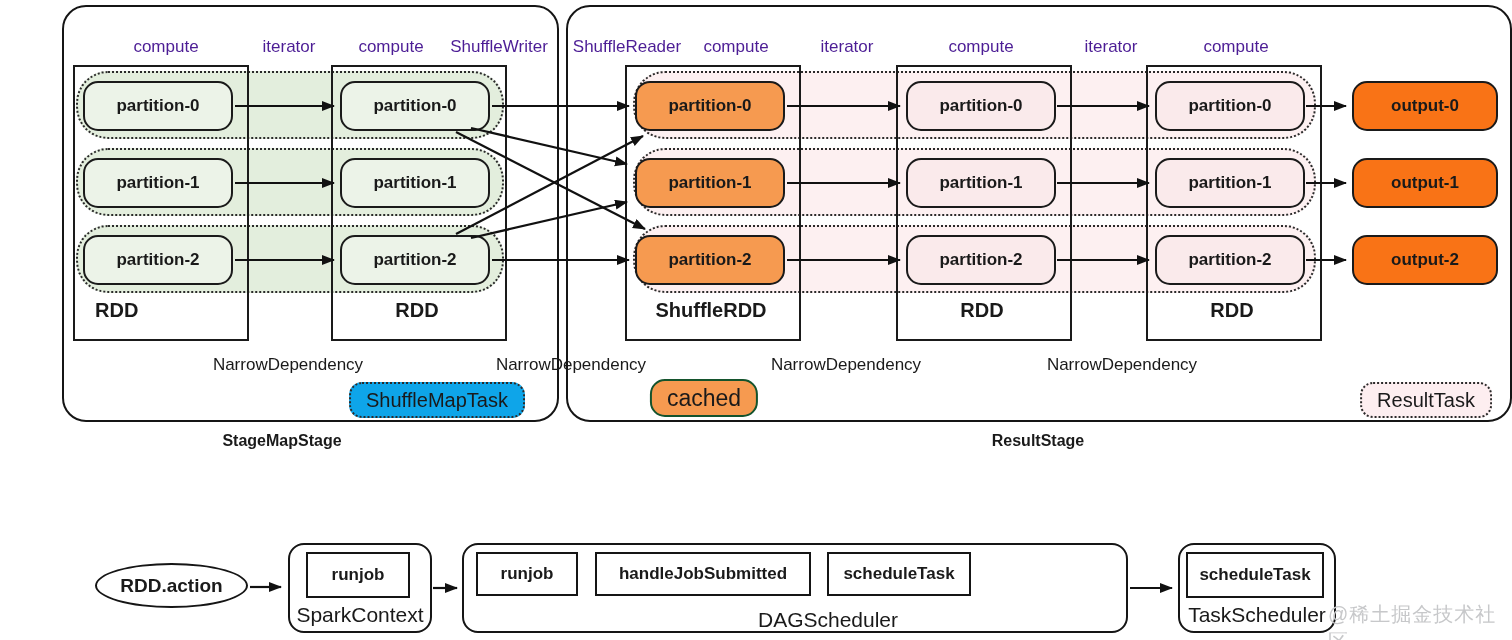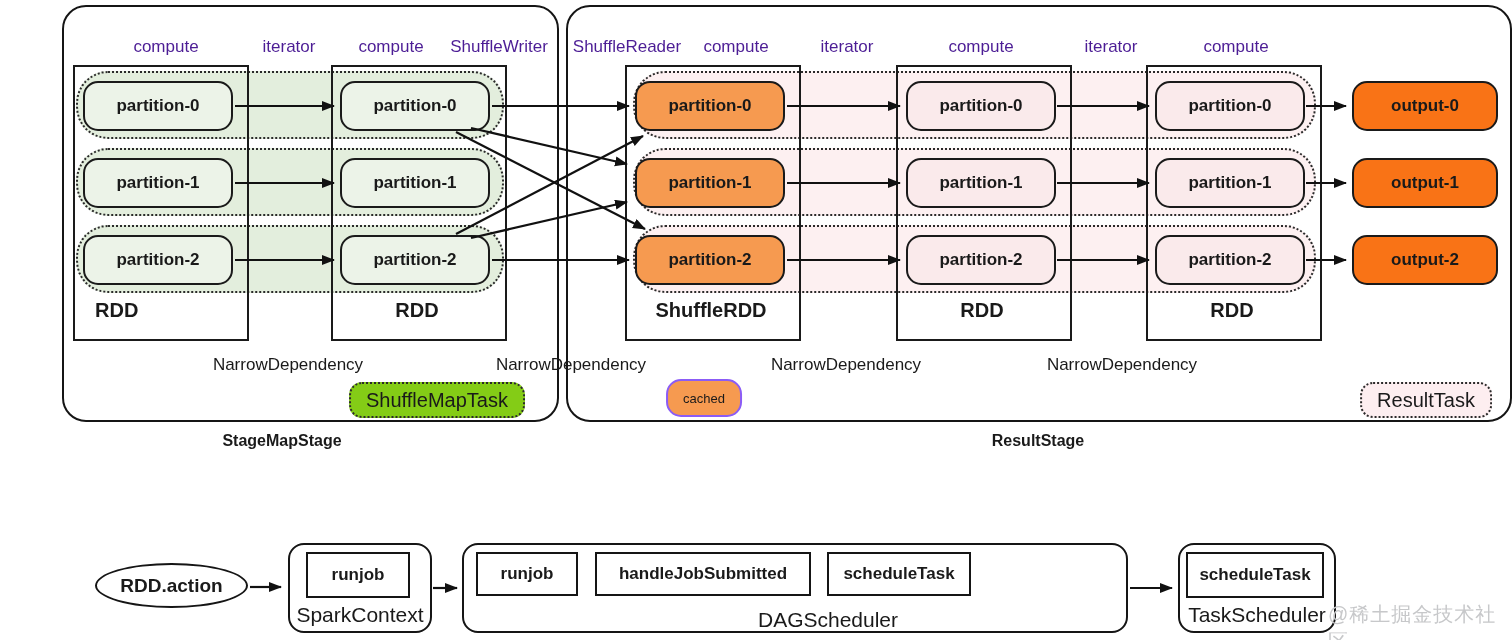--- a/index.html
+++ b/index.html
@@ -17,23 +17,23 @@
   .collabel.center{transform:translateX(-50%);}
   .pill{position:absolute;width:150px;height:50px;border:2px solid #1a1a1a;border-radius:15px;
         display:flex;align-items:center;justify-content:center;font-size:17px;font-weight:700;box-sizing:border-box;}
   .pill.green{background:#ecf3e8;}
   .pill.orange{background:#f69a50;}
   .pill.pink{background:#faeaeb;}
   .pill.white{background:#f97316;width:146px;}
   .deplabel{position:absolute;top:355px;transform:translateX(-50%);font-size:17px;white-space:nowrap;}
   .badge{position:absolute;transform:translateX(-50%);height:36px;padding:0 15px;border-radius:13px;
          display:flex;align-items:center;justify-content:center;font-size:20px;white-space:nowrap;box-sizing:border-box;}
-  .badge.greendot{background:#84cc16;border:2px dotted #2a2a2a;}
+  .badge.greendot{background:#0ea5e9;border:2px dotted #2a2a2a;}
   .badge.pinkdot{background:#fdeef0;border:2px dotted #2a2a2a;}
-  .badge.orange{background:#f69a50;border:2px solid #8b5cf6;border-radius:15px;font-size:13px;}
+  .badge.orange{background:#f69a50;border:2px solid #14532d;border-radius:15px;font-size:23px;}
   .stagetitle{position:absolute;top:432px;transform:translateX(-50%);font-size:16px;font-weight:700;white-space:nowrap;}
   .ellipse{position:absolute;border:2.5px solid #151515;border-radius:50%;background:#fff;
            display:flex;align-items:center;justify-content:center;font-size:19px;font-weight:700;box-sizing:border-box;}
   .flowbox{position:absolute;border:2.5px solid #151515;border-radius:16px;background:#fff;box-sizing:border-box;}
   .methodbox{position:absolute;border:2.5px solid #151515;background:#fff;display:flex;align-items:center;
              justify-content:center;font-size:17px;font-weight:700;box-sizing:border-box;white-space:nowrap;}
   .flowlabel{position:absolute;transform:translateX(-50%);font-size:21px;white-space:nowrap;}
   .watermark{position:absolute;left:1328px;top:601px;font-size:20px;color:#c7c8ca;letter-spacing:1px;}
   .overlay{position:absolute;left:0;top:0;pointer-events:none;}
 </style>

